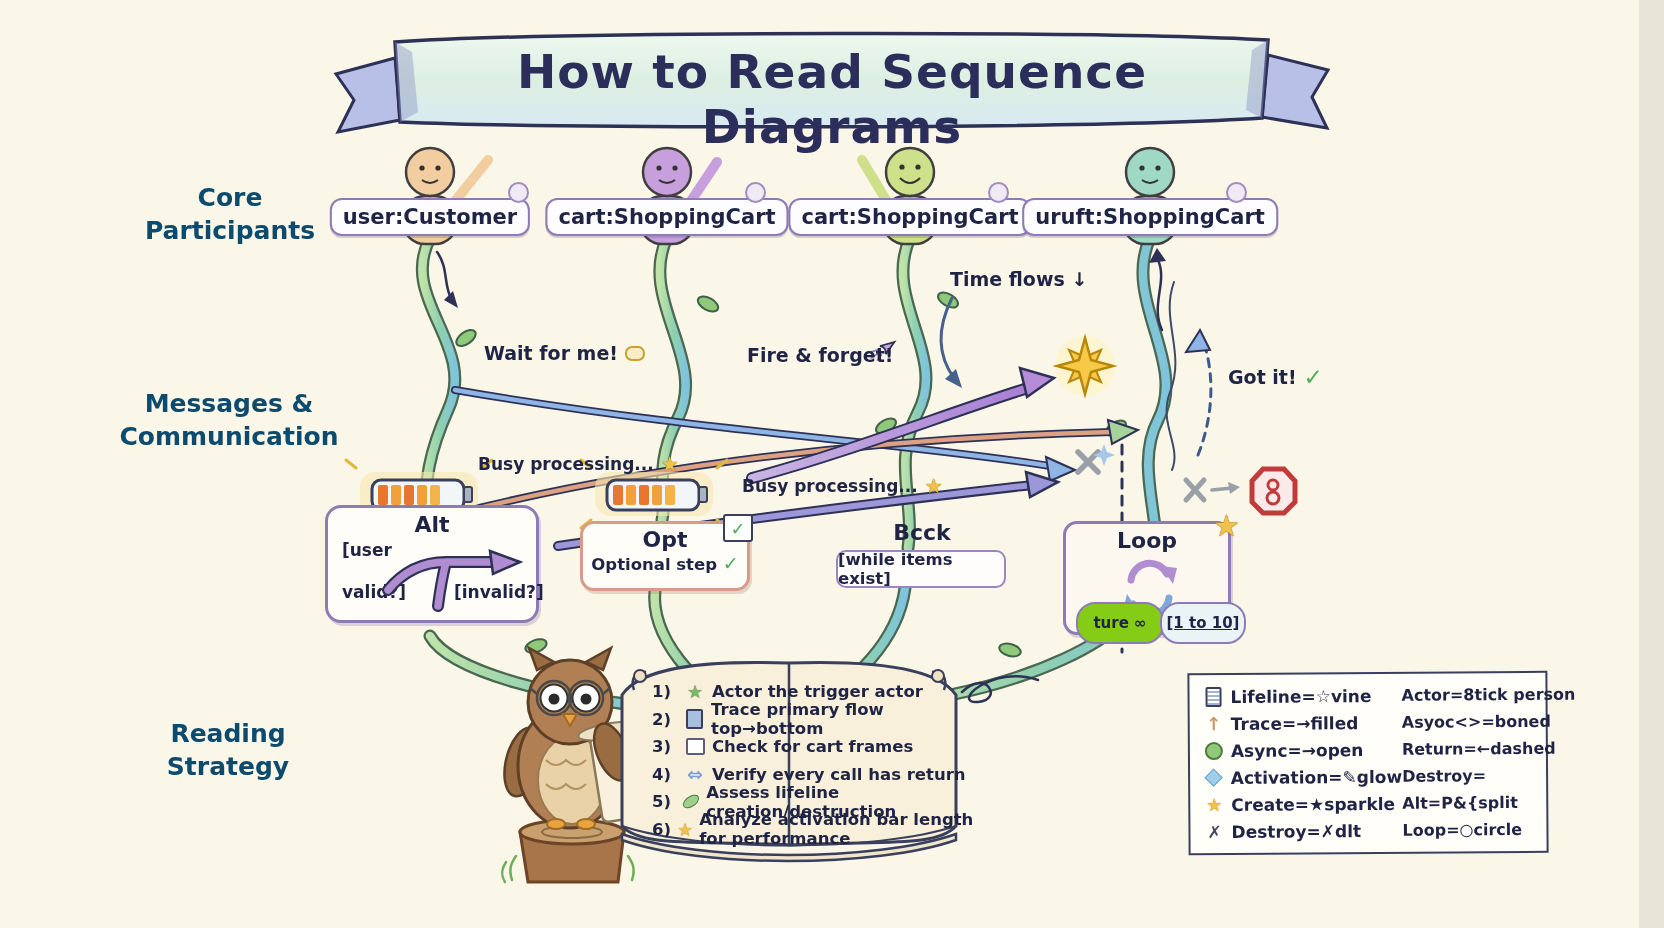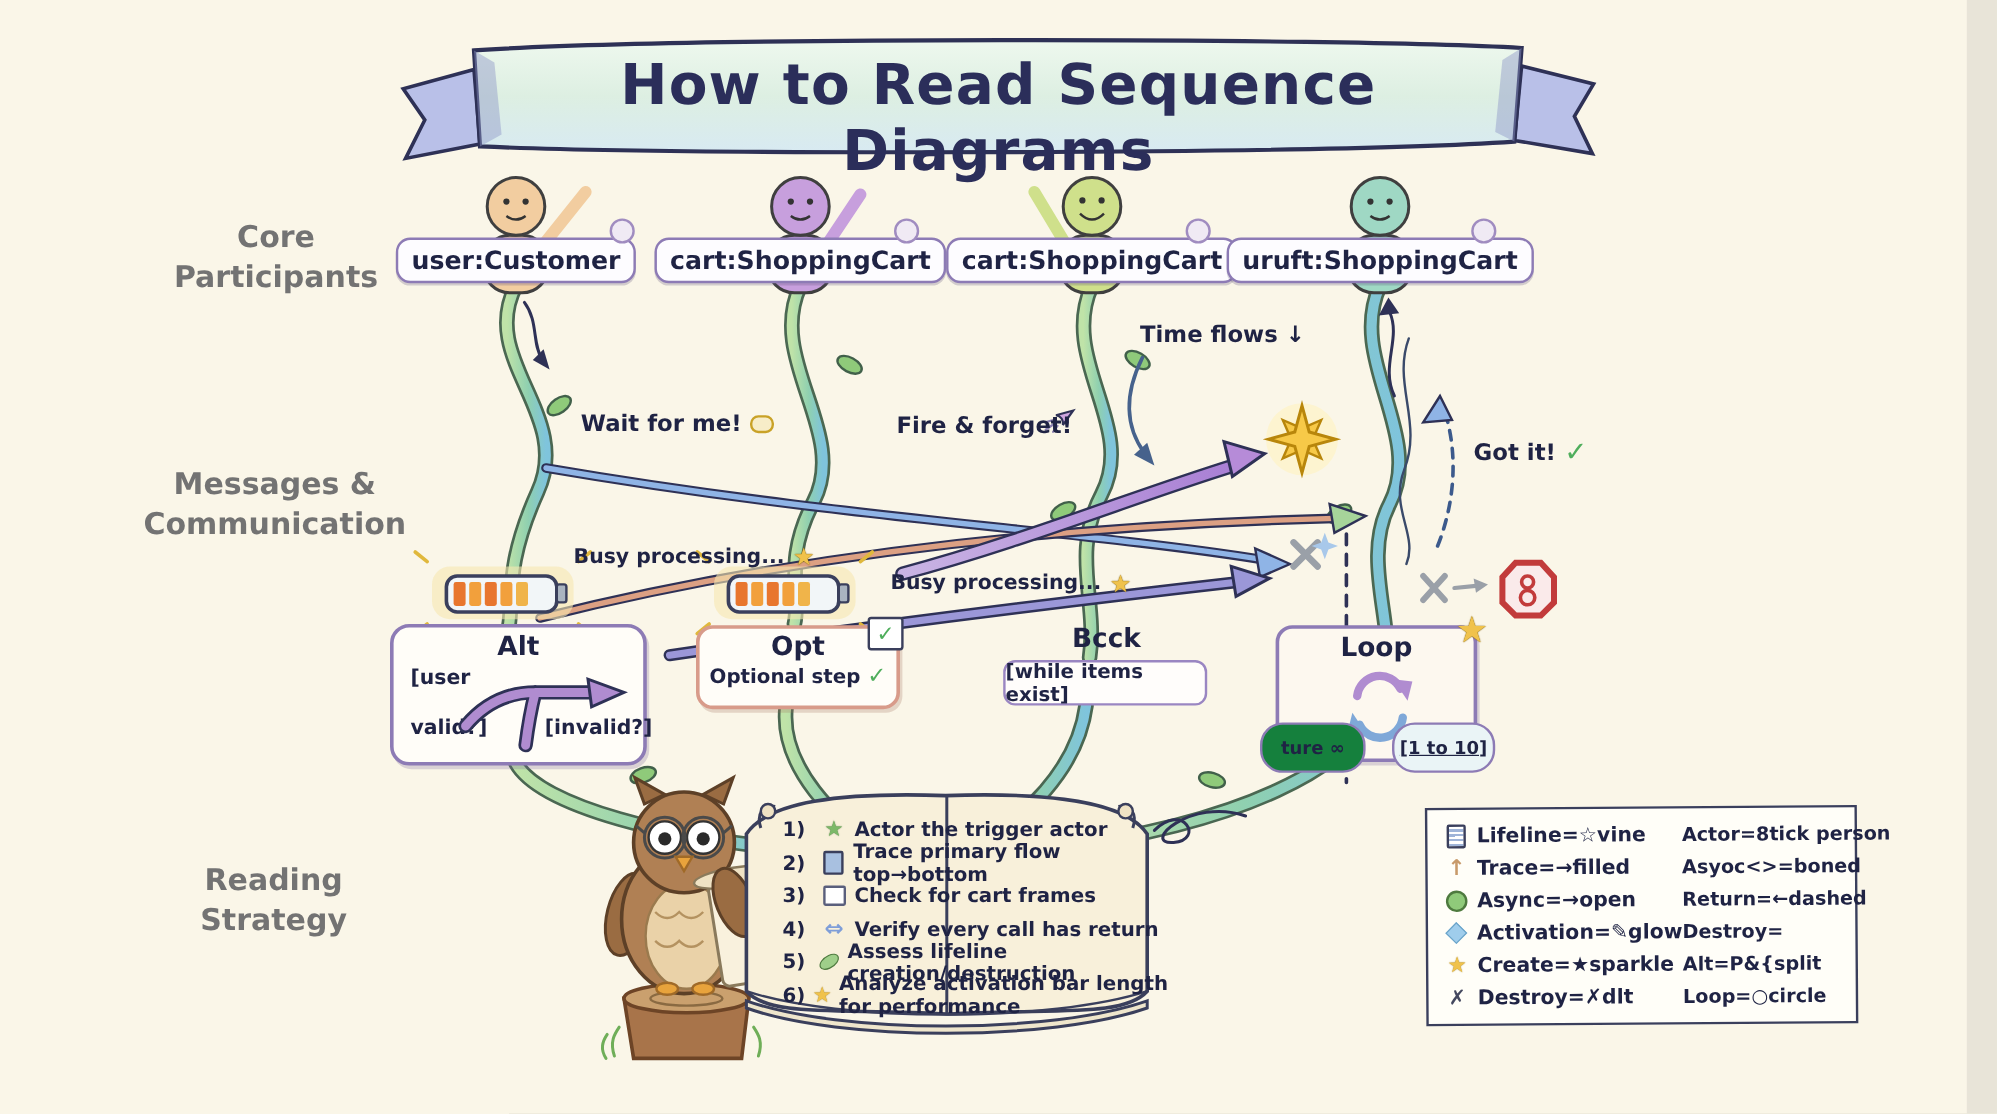--- a/index.html
+++ b/index.html
@@ -2,37 +2,37 @@
 <html><head>
 <meta charset="utf-8">
 <style>
   html,body{margin:0;padding:0;background:#e8e4d8;}
   .stage{position:relative;width:1639px;height:928px;background:#faf6e8;overflow:hidden;
          font-family:"DejaVu Sans",sans-serif;color:#1f2344;}
   .stage svg{display:block;}
   #scene{position:absolute;left:0;top:0;z-index:1;}
   .lbl{position:absolute;z-index:3;font-weight:700;white-space:nowrap;}
   .seclbl{position:absolute;z-index:3;font-weight:700;text-align:center;font-size:25px;
-          line-height:1.3;color:#737373;}
+          line-height:1.3;color:#0c4a6e;}
   .banner-title{position:absolute;z-index:3;left:402px;top:44px;width:860px;text-align:center;
           font-size:47px;font-weight:700;color:#2b2e5a;letter-spacing:1px;}
   .plate{position:absolute;z-index:3;top:198px;transform:translateX(-50%);background:#fdfcff;
          border:2.5px solid #8d7bb5;border-radius:12px;padding:5px 11px;font-size:21px;
          font-weight:700;white-space:nowrap;box-shadow:0 2px 0 rgba(90,80,120,.25);}
   .badge{position:absolute;z-index:3;width:17px;height:17px;border-radius:50%;
          background:#f0eaf4;border:2px solid #a08cc0;}
   .ann{font-size:19px;color:#1f2344;display:flex;align-items:center;gap:7px;}
   .gold-star{color:#f0c24b;text-shadow:0 0 1px #8a6a10, 0 0 1px #8a6a10;font-size:20px;}
   .green-check{color:#4fae5c;font-size:23px;}
   .timer-pill{display:inline-block;width:16px;height:11px;border:2px solid #c9a227;
               border-radius:7px;background:#f7edc8;}
   .frame{position:absolute;z-index:2;box-sizing:border-box;background:#fffdf8;}
   .frame-title{text-align:center;font-size:22px;font-weight:700;}
   .guard{font-size:17px;font-weight:700;position:absolute;}
-  .alt-frame{left:325px;top:520px;width:214px;height:118px;border:3.5px solid #8d7bb5;border-radius:16px;
+  .alt-frame{left:325px;top:505px;width:214px;height:118px;border:3.5px solid #8d7bb5;border-radius:16px;
              box-shadow:2px 3px 0 rgba(120,100,150,.25);}
   .opt-frame{left:580px;top:521px;width:170px;height:70px;border:3.5px solid #d89b8a;border-radius:14px;
              box-shadow:2px 3px 0 rgba(160,110,90,.25);}
   .opt-check-box{position:absolute;right:-6px;top:-10px;width:26px;height:24px;background:#fff;
              border:2.5px solid #3a3f5c;border-radius:3px;display:flex;align-items:center;
              justify-content:center;font-size:19px;font-weight:700;}
   .loop-frame{left:1063px;top:521px;width:168px;height:114px;border:3.5px solid #8d7bb5;border-radius:14px;
              background:#fdf8ef;box-shadow:2px 3px 0 rgba(120,100,150,.25);}
   .loop-star{position:absolute;right:-12px;top:-16px;font-size:30px;}
   .pill{position:absolute;z-index:2;left:836px;top:550px;width:166px;height:34px;background:#fffdfb;
@@ -386,21 +386,21 @@
   <div class="frame-title" style="margin-top:4px;">Loop</div>
   <svg width="66" height="62" style="position:absolute;left:51px;top:34px;">
     <g fill="none" stroke-linecap="round">
       <path d="M14,22 A19,19 0 0 1 50,16" stroke="#b08cd0" stroke-width="7"></path>
       <polygon points="56,26 44,8 60,10" fill="#b08cd0"></polygon>
       <path d="M52,40 A19,19 0 0 1 16,46" stroke="#7fa8d8" stroke-width="7"></path>
       <polygon points="10,36 22,54 6,52" fill="#7fa8d8"></polygon>
     </g>
   </svg>
 </div>
-<div class="cloud" style="left:1050px;top:602px;width:84px;background:#15803d;">ture ∞</div>
+<div class="cloud" style="left:1076px;top:602px;width:84px;background:#84cc16;">ture ∞</div>
 <div class="cloud" style="left:1160px;top:602px;width:82px;background:#eaf4f6;text-decoration:underline;">[1 to 10]</div>
 
 <div class="steps">
   <div class="srow">
     <span class="snum">1)</span>
     <span class="sicon g-green">★</span>
     <span>Actor the trigger actor</span>
   </div>
   <div class="srow">
     <span class="snum">2)</span>

